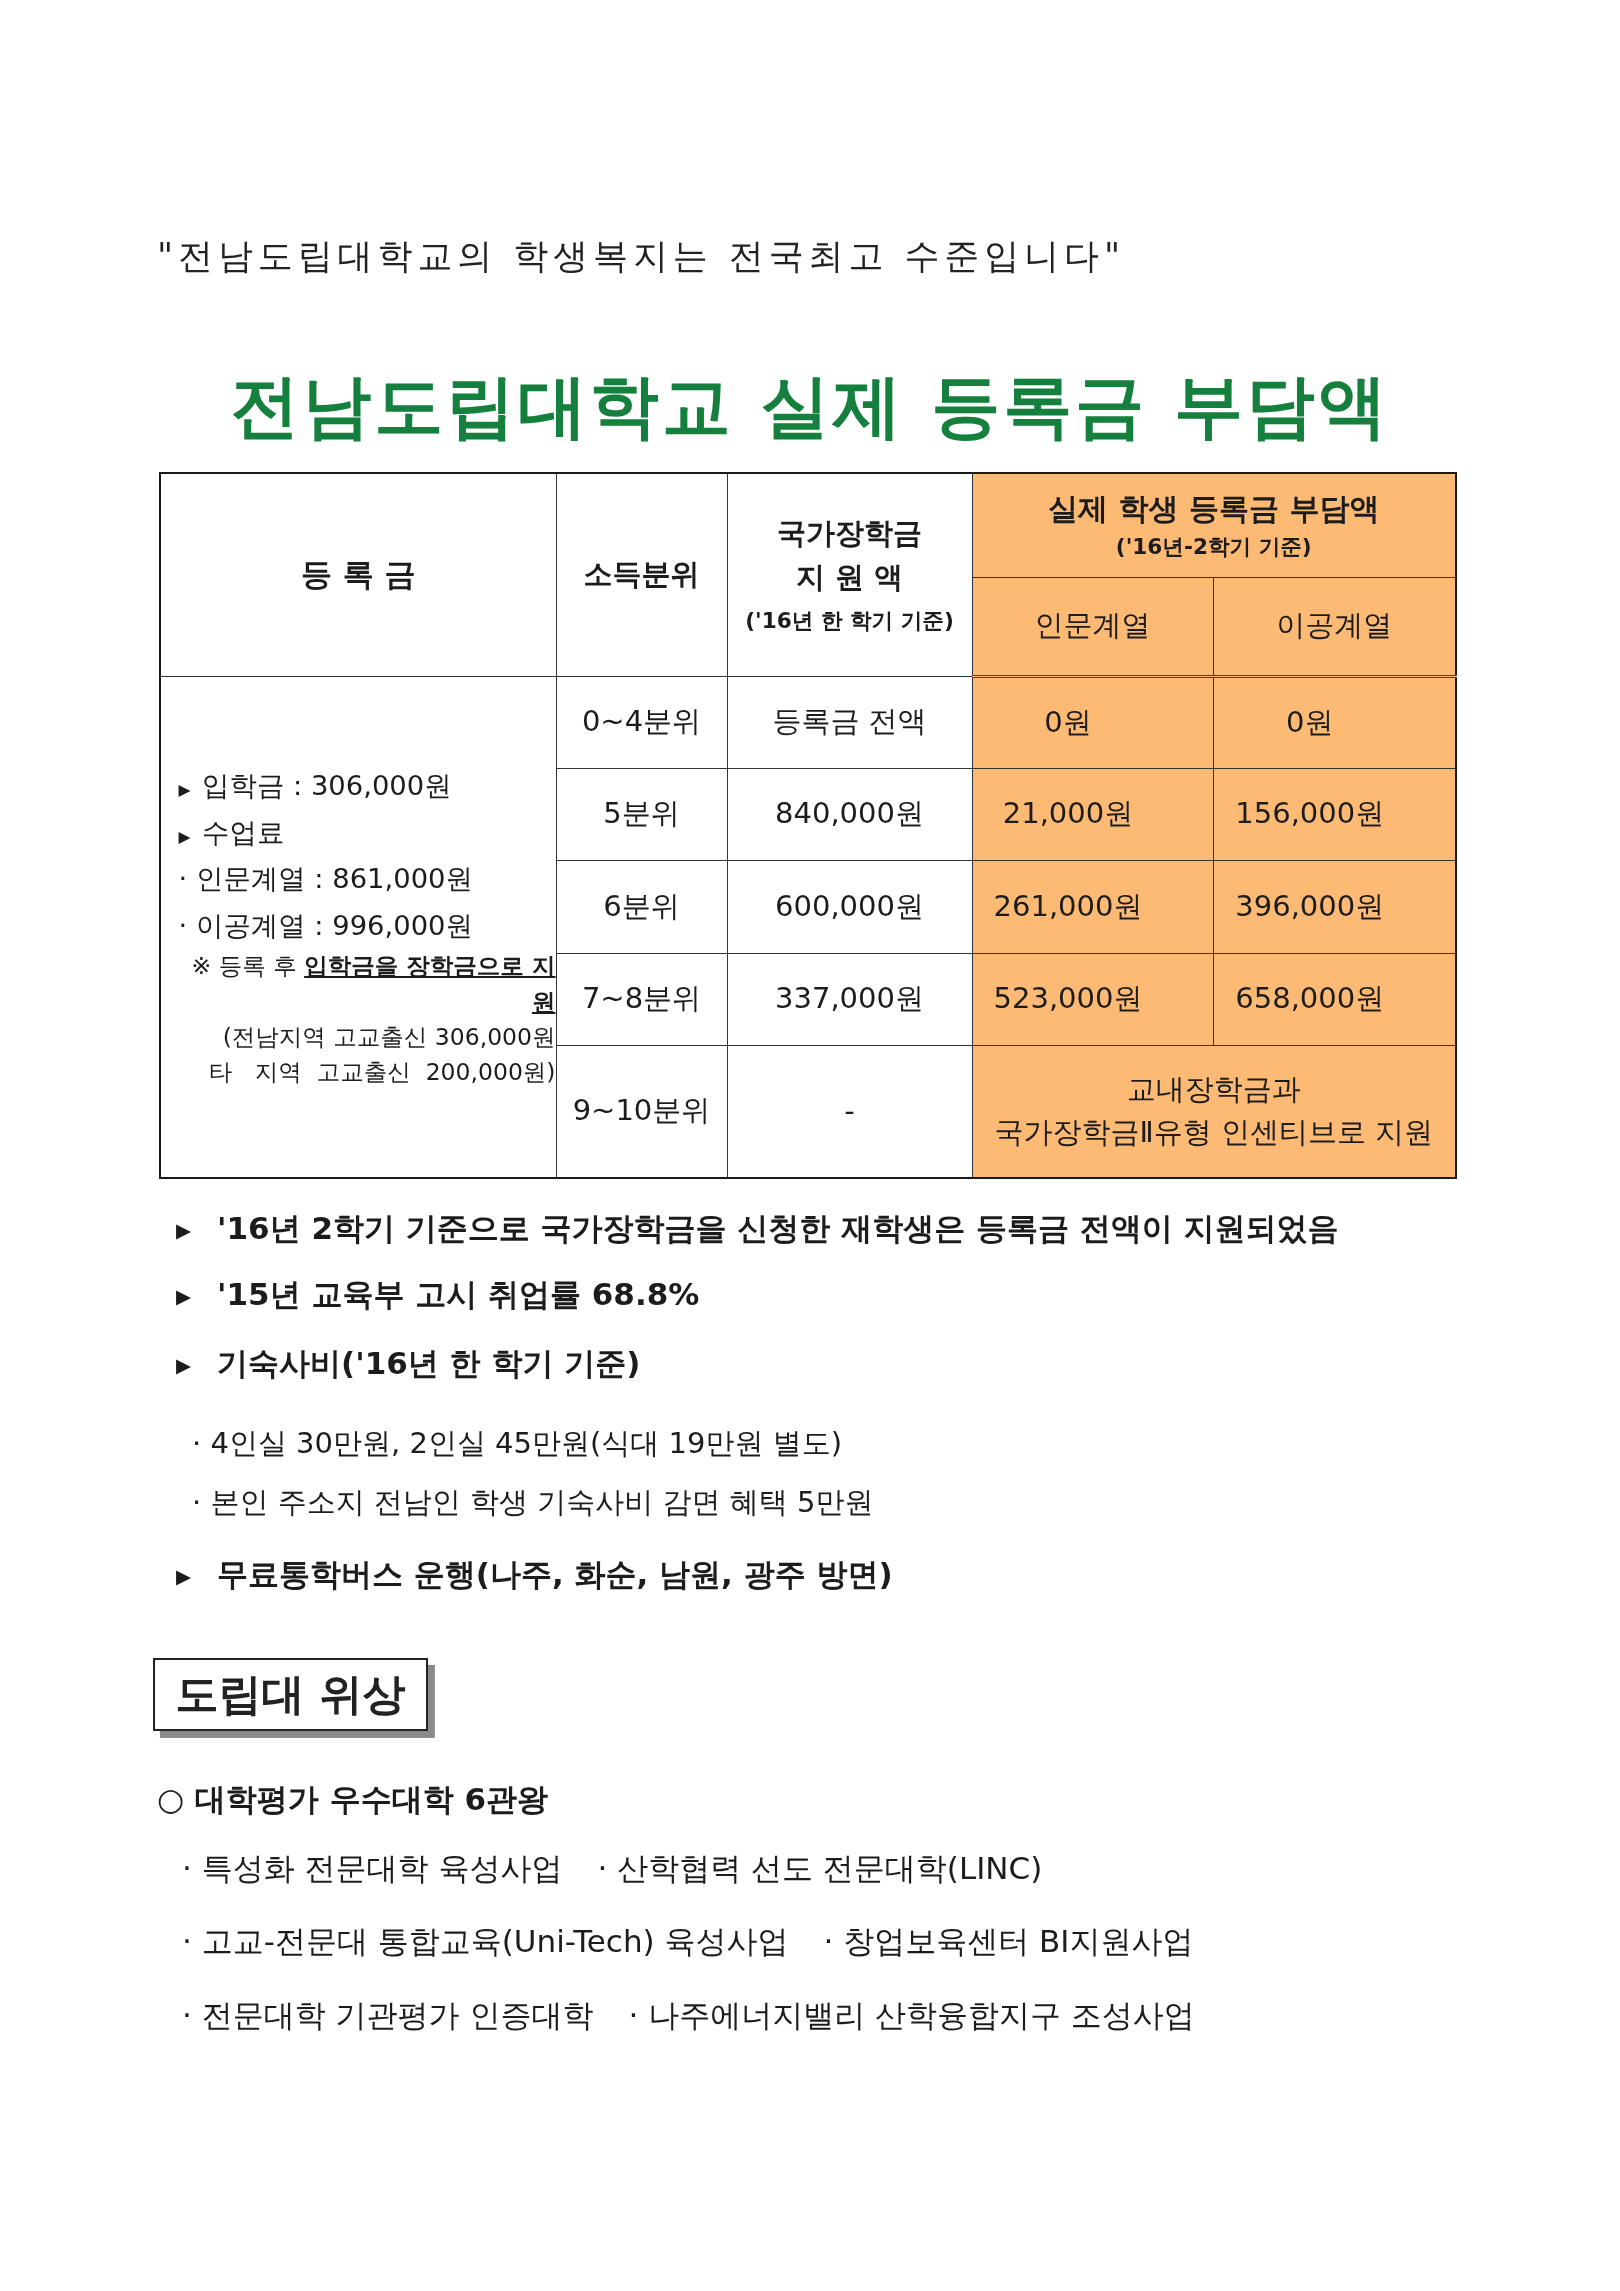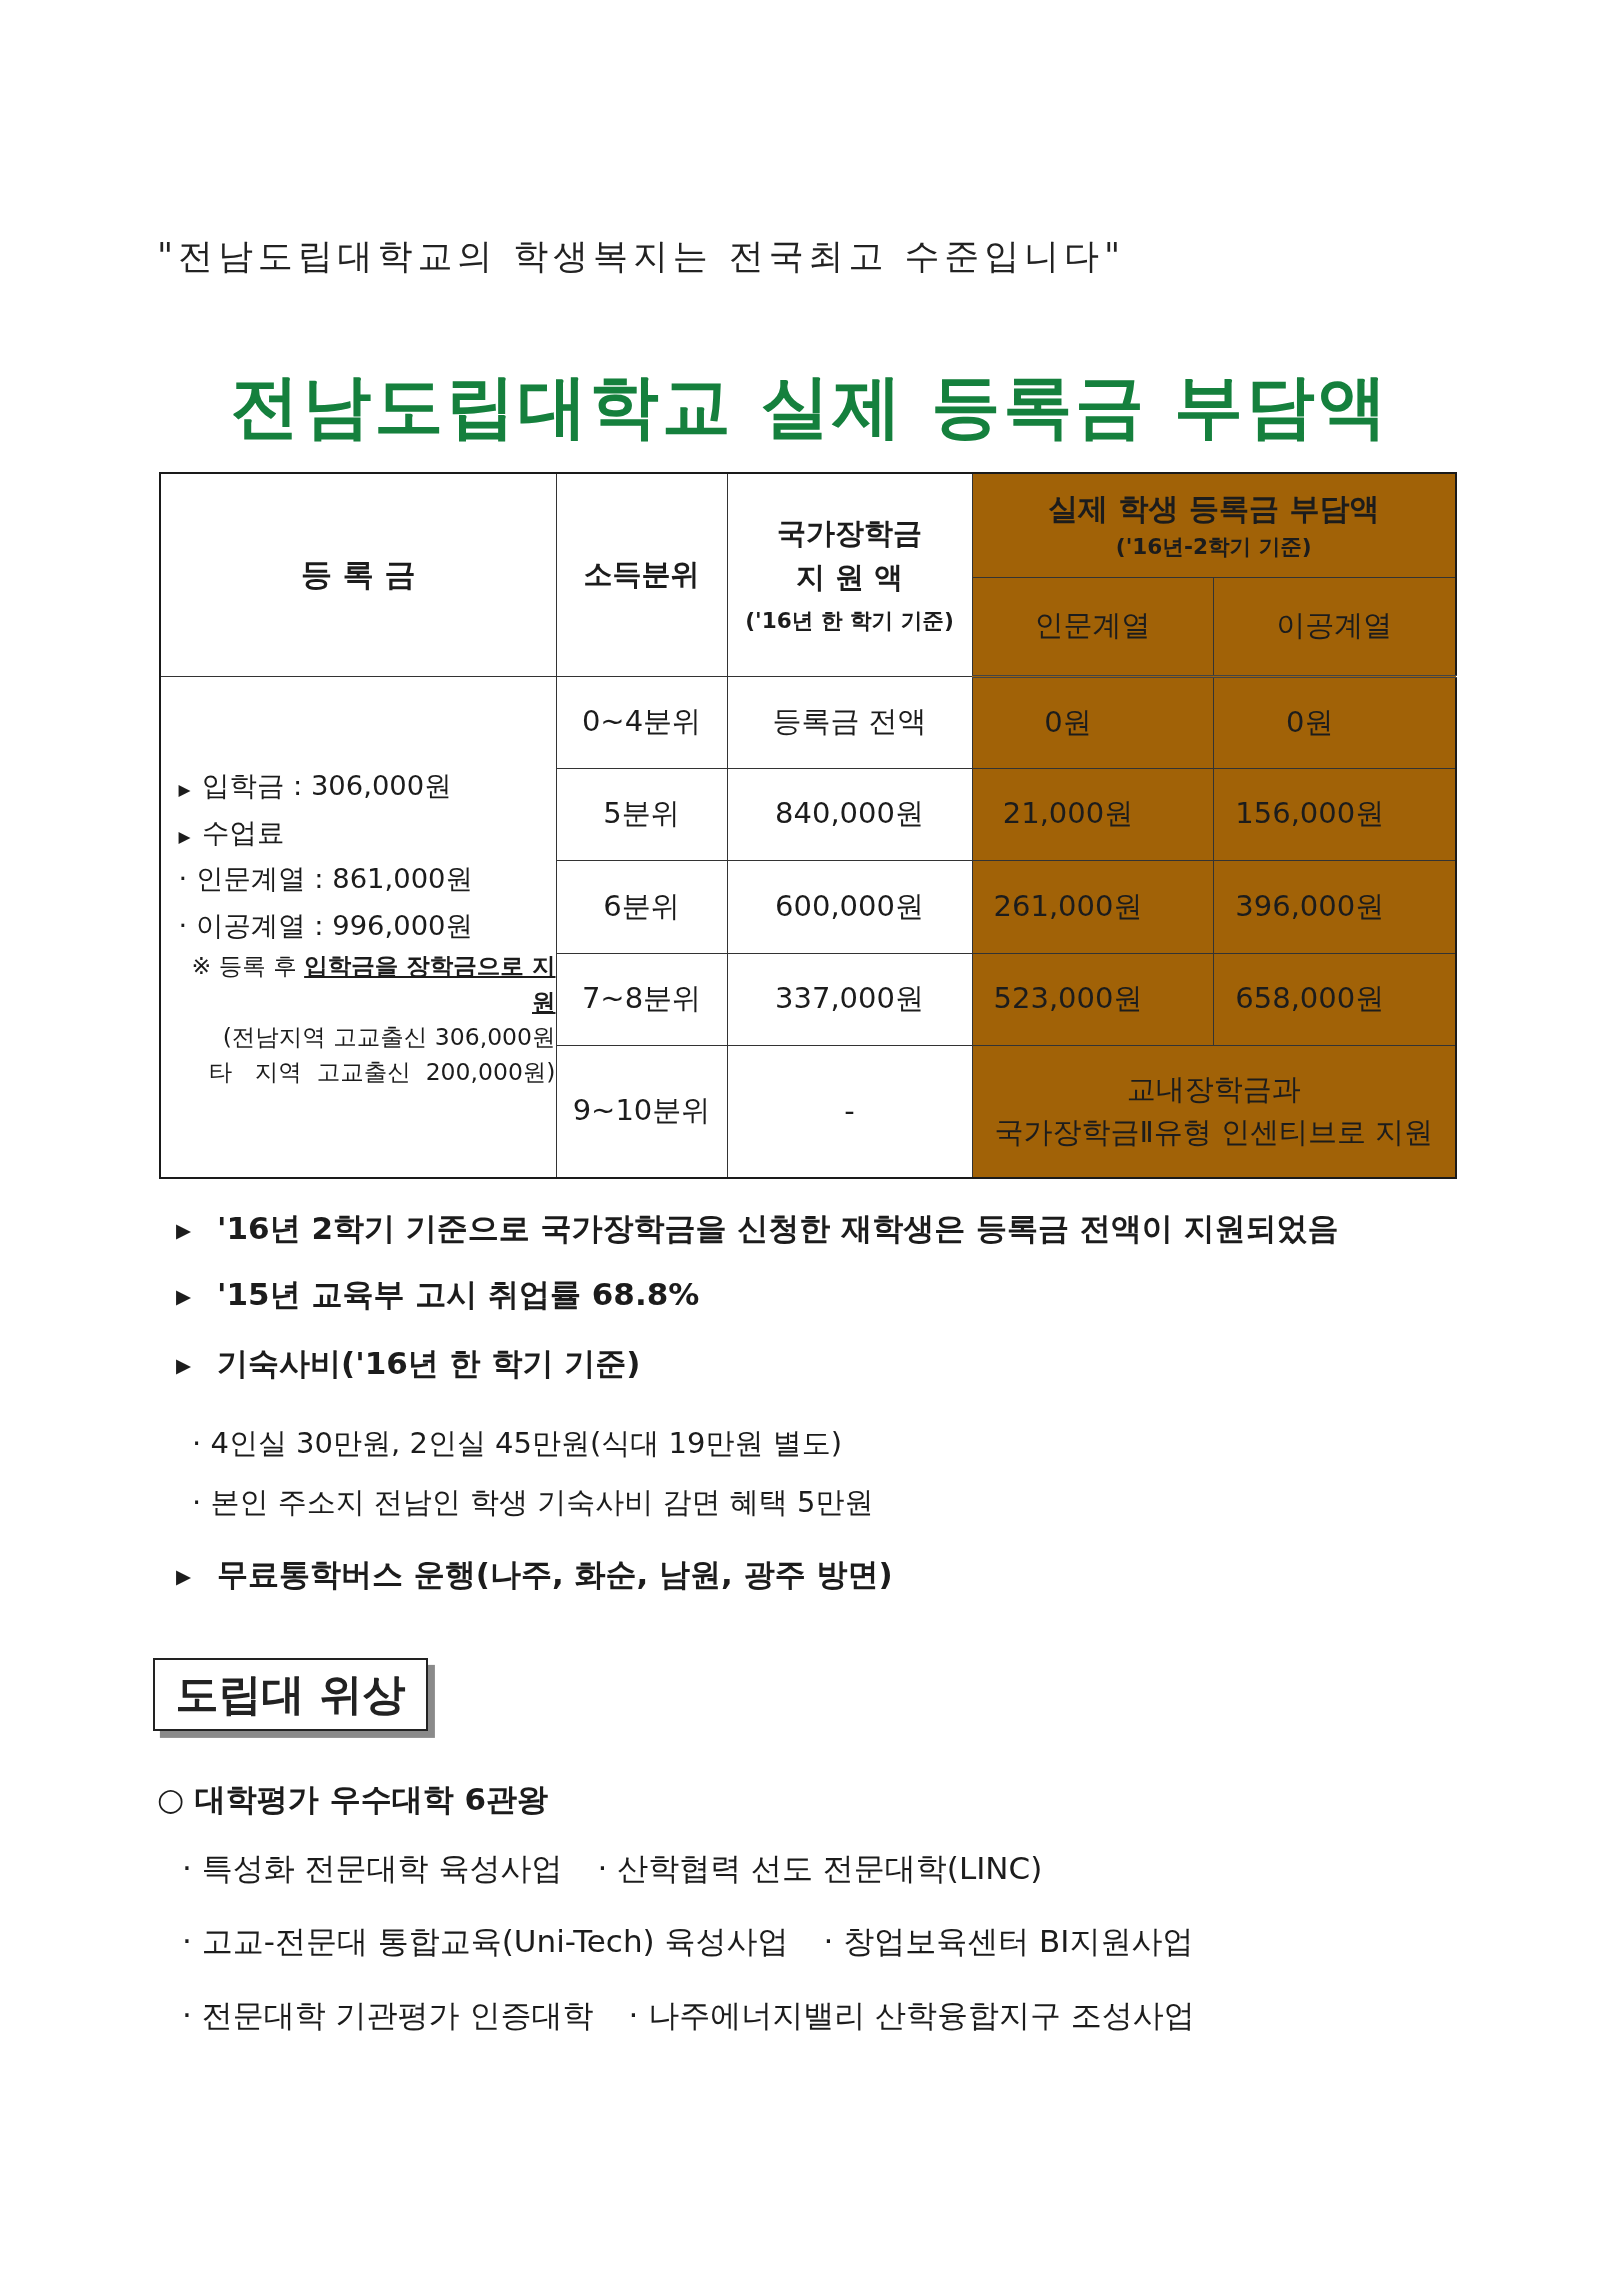--- a/index.html
+++ b/index.html
@@ -5,21 +5,21 @@
   html, body { margin:0; padding:0; }
   body { width:1620px; height:2292px; background:#ffffff; position:relative; overflow:hidden;
          font-family:"DejaVu Sans", "Liberation Sans", sans-serif; color:#1c1c1c; }
   .abs { position:absolute; }
   .slogan { left:157px; top:233px; font-family:"DejaVu Serif", serif; font-size:35px; letter-spacing:4.9px; color:#222; white-space:nowrap; }
   .title { left:0; width:1620px; top:361px; text-align:center; font-size:69px; font-weight:bold; letter-spacing:2.9px; color:#15803d; white-space:nowrap; }
 
   table.fee { position:absolute; left:159px; top:472px; width:1296px; border-collapse:collapse; border:2.9px solid #1a1a1a; table-layout:fixed; }
   table.fee td { border:1.5px solid #333; text-align:center; vertical-align:middle; font-size:29px; padding:0; }
   table.fee .hdr-bottom td { border-bottom:3.9px double #444; }
-  .yellow { background:#a16207; }
+  .yellow { background:#fdba74; }
   .bold { font-weight:bold; }
   .small { font-size:21.6px; }
   .amt { text-align:left; padding-right:49px !important; }
   .left-cell { text-align:left !important; vertical-align:middle; padding-left:17.6px !important; font-size:27.4px !important; line-height:1.7; }
   .left-cell .note { font-size:23.5px; line-height:1.5;text-align:right; }
   .left-cell .ul { text-decoration:underline; font-weight:bold; }
   .tri { font-size:15.7px; display:inline-block; width:23.5px; }
   .bline { position:absolute; left:176px; white-space:nowrap; font-weight:bold; font-size:31px; }
   .sline { position:absolute; left:192px; white-space:nowrap; font-size:29px; }
   .arrow { display:inline-block; width:41px; font-size:19.6px; vertical-align:middle; }

